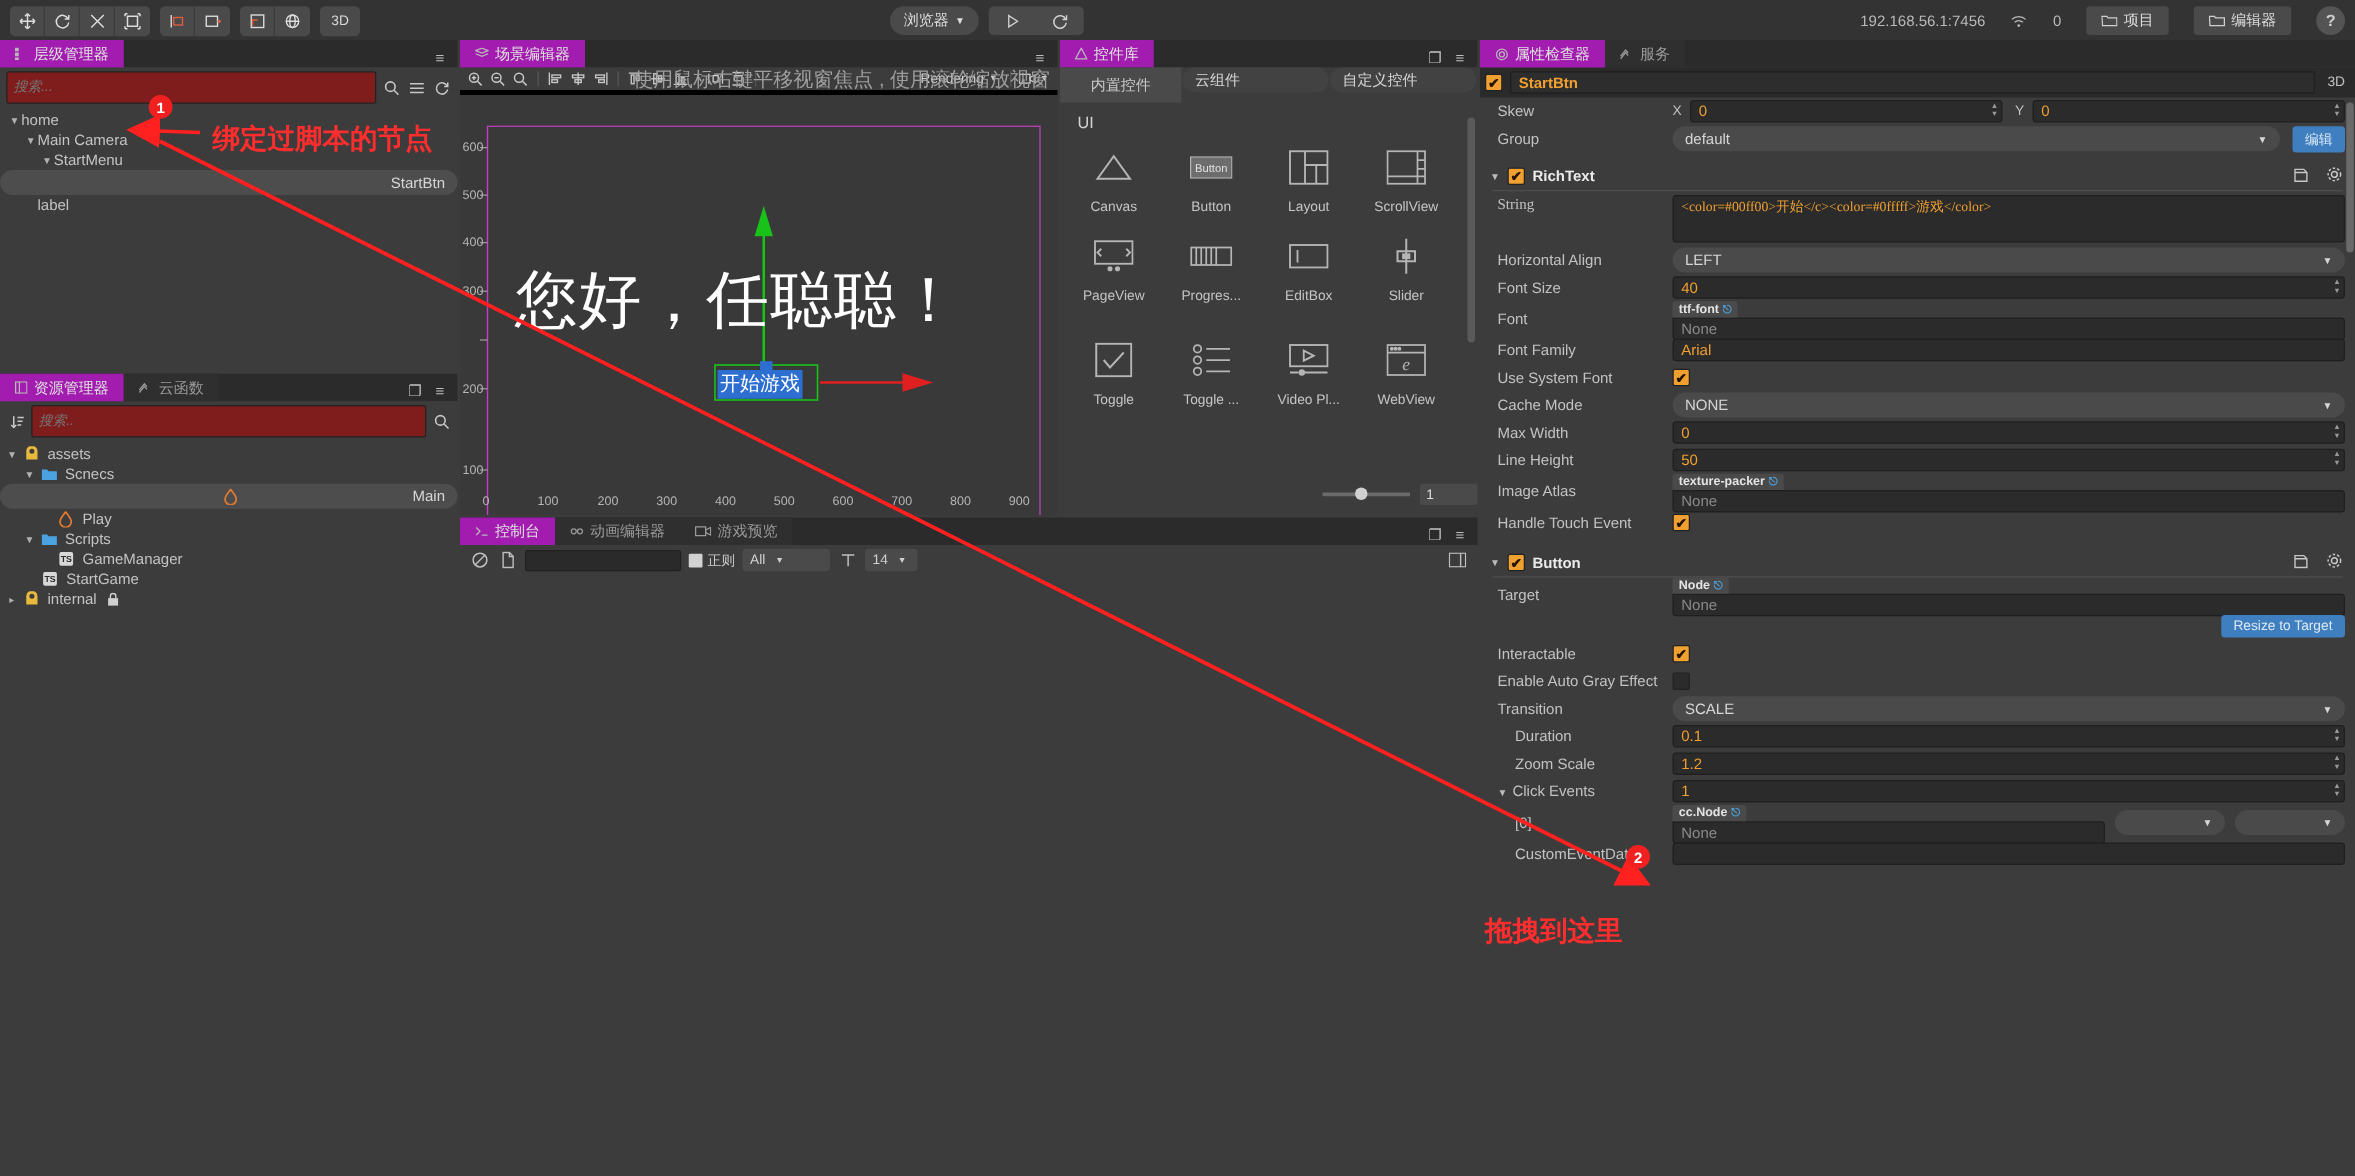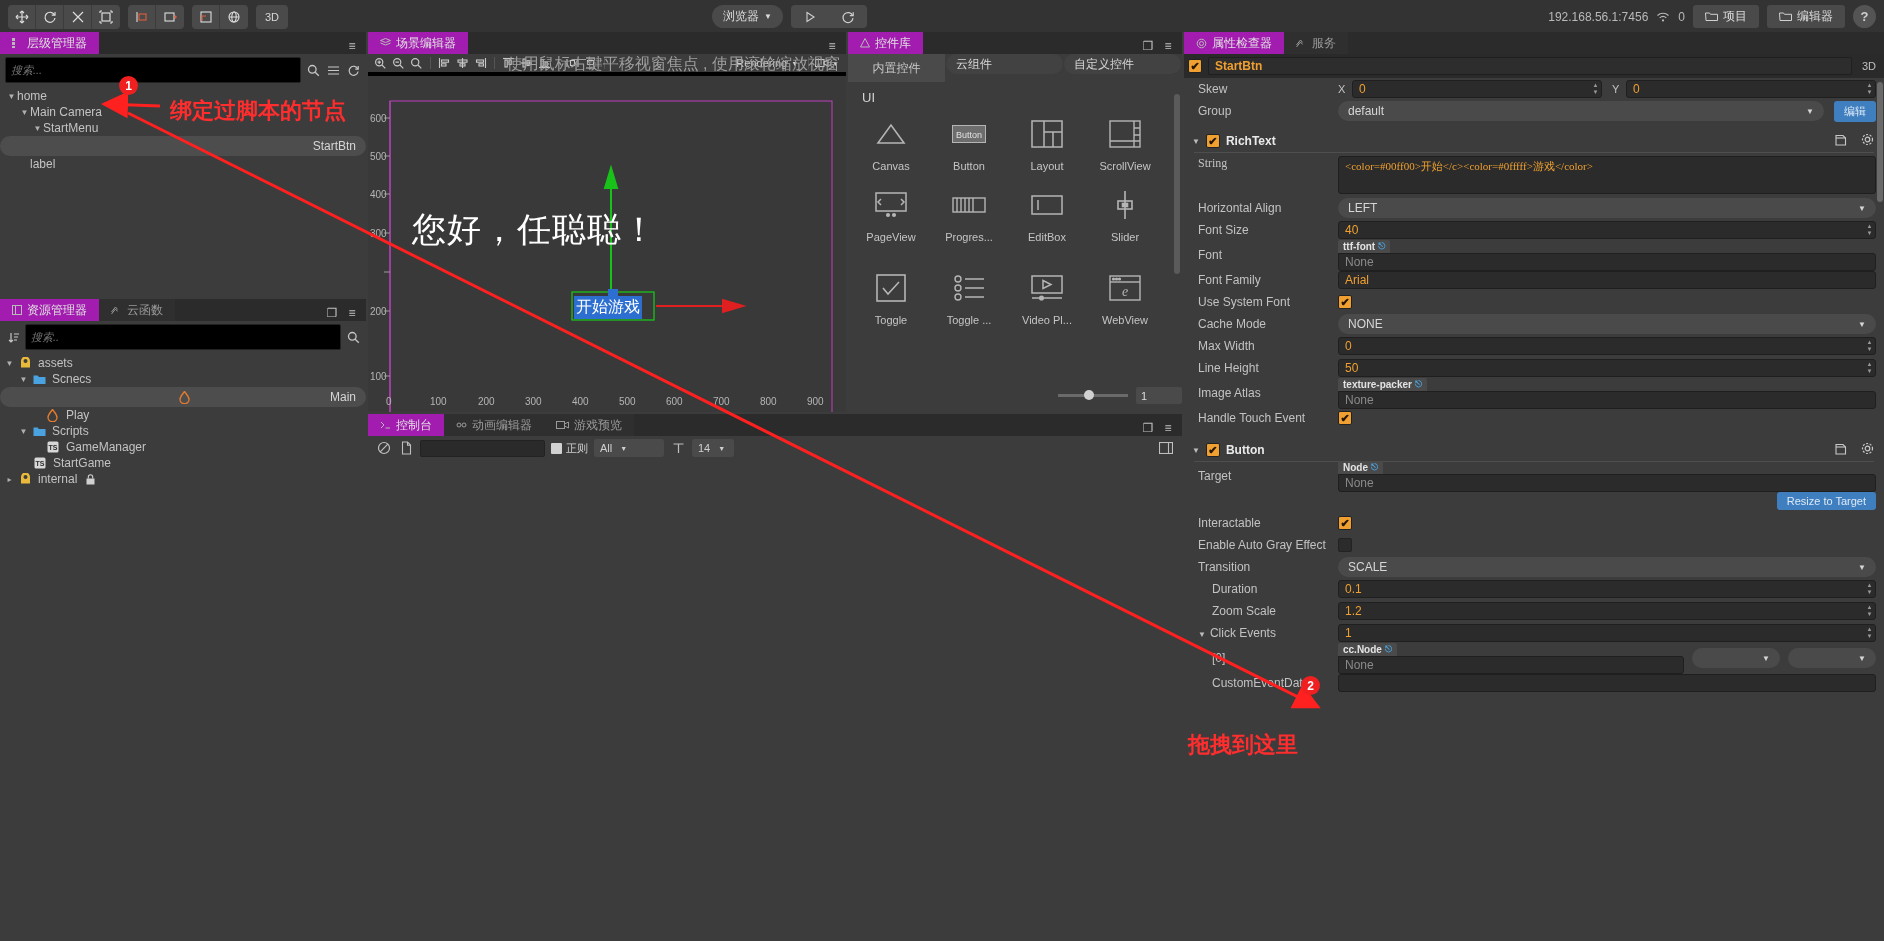--- a/index.html
+++ b/index.html
@@ -14,42 +14,42 @@
 
   
   .panel{position:absolute;background:#3c3c3c;}
   .tabstrip{height:22px;background:#2b2b2b;display:flex;align-items:flex-end;}
   .tab{height:22px;padding:0 12px;display:flex;align-items:center;gap:5px;
        font-size:12px;color:#b9b9b9;background:#2b2b2b;}
   .tab.active{background:#a21caf;color:#e0e0e0;text-align:center;}
   .tab.inactive{background:#2f2f2f;color:#9a9a9a;}
   .panel-body{background:#3c3c3c;}
   .searchbar{display:flex;align-items:center;gap:4px;padding:3px 5px;background:#3c3c3c;}
-  .search-input{flex:1;height:17px;background:#000000;border:1px solid #222;
+  .search-input{flex:1;height:17px;background:#7f1d1d;border:1px solid #222;
      border-radius:2px;color:#8d8d8d;font-style:italic;font-size:11px;
      padding:12px 5px;line-height:15px;}
   .icon-btn{width:16px;height:16px;display:flex;align-items:center;justify-content:center;
      color:#c0c0c0;font-size:12px;}
 
   
   #topbar{position:absolute;left:0;top:0;width:1884px;height:32px;background:#333;}
   #toolrow{position:absolute;left:0;top:4px;height:26px;display:flex;align-items:center;gap:8px;padding-left:8px;}
   .tgroup{display:flex;background:#4a4a4a;border-radius:4px;overflow:hidden;height:24px;}
   .tgroup .tb{width:28px;height:24px;display:flex;align-items:center;justify-content:center;
      border-right:1px solid #3c3c3c;}
   .tgroup .tb:last-child{border-right:none;}
   .tb svg{display:block;}
   .tb3d{background:#4a4a4a;border-radius:4px;height:24px;padding:0 9px;display:flex;
      align-items:center;font-size:11px;color:#d7d7d7;}
   #prevgroup{position:absolute;left:712px;top:5px;display:flex;align-items:center;gap:8px;}
   .pill{background:#4a4a4a;border-radius:12px;height:23px;padding:0 11px;display:flex;
      align-items:center;gap:5px;font-size:12px;color:#dcdcdc;}
   .playgroup{background:#4a4a4a;border-radius:4px;height:23px;display:flex;align-items:center;}
   .playgroup .pb{width:38px;height:23px;display:flex;align-items:center;justify-content:center;}
-  #rightinfo{position:absolute;right:8px;top:5px;display:flex;align-items:center;gap:8px;}
+  #rightinfo{position:absolute;right:8px;top:5px;display:flex;align-items:center;gap:20px;}
   #rightinfo .ip{font-size:12px;color:#b9b9b9;}
   .btn-sm{background:#4a4a4a;height:23px;border-radius:3px;padding:0 12px;display:flex;
      align-items:center;gap:5px;font-size:12px;color:#dcdcdc;}
   .helpbtn{width:23px;height:23px;border-radius:50%;background:#545454;display:flex;
      align-items:center;justify-content:center;font-size:13px;color:#d0d0d0;font-weight:bold;}
 
   
   #hier{left:0;top:32px;width:366px;height:262px;}
   .tree{padding-top:2px;font-size:12px;}
   .trow{height:16px;display:flex;align-items:center;color:#c3c3c3;padding-left:4px;}
@@ -613,21 +613,21 @@
       </svg>
       
       <div style="position:absolute;left:0;top:0;width:478px;height:336px;font-size:10px;color:#b5b5b5;">
         <div style="position:absolute;left:2px;top:37px;">600</div>
         <div style="position:absolute;left:2px;top:75px;">500</div>
         <div style="position:absolute;left:2px;top:113px;">400</div>
         <div style="position:absolute;left:2px;top:152px;">300</div>
         <div style="position:absolute;left:2px;top:230px;">200</div>
         <div style="position:absolute;left:2px;top:295px;">100</div>
 
-        <div style="position:absolute;left:44px;top:131px;font-size:34px;color:#fff;letter-spacing:1px;">您好，任聪聪！</div>
+        <div style="position:absolute;left:44px;top:131px;font-size:50px;color:#fff;letter-spacing:1px;">您好，任聪聪！</div>
 
         <div style="position:absolute;left:206px;top:220px;font-size:16px;color:#fff;background:#2d6fd1;padding:1px 2px;">开始游戏</div>
       </div>
     </div>
 
     <div style="position:absolute;left:0;top:362px;width:478px;height:18px;font-size:10px;color:#b5b5b5;"></div>
     <div style="position:absolute;right:6px;top:22px;font-size:16px;color:#9e9e9e;">使用鼠标右键平移视窗焦点 , 使用滚轮缩放视窗</div>
   </div>
 
   <div style="position:absolute;left:368px;top:396px;width:478px;height:16px;font-size:10px;color:#b5b5b5;">

